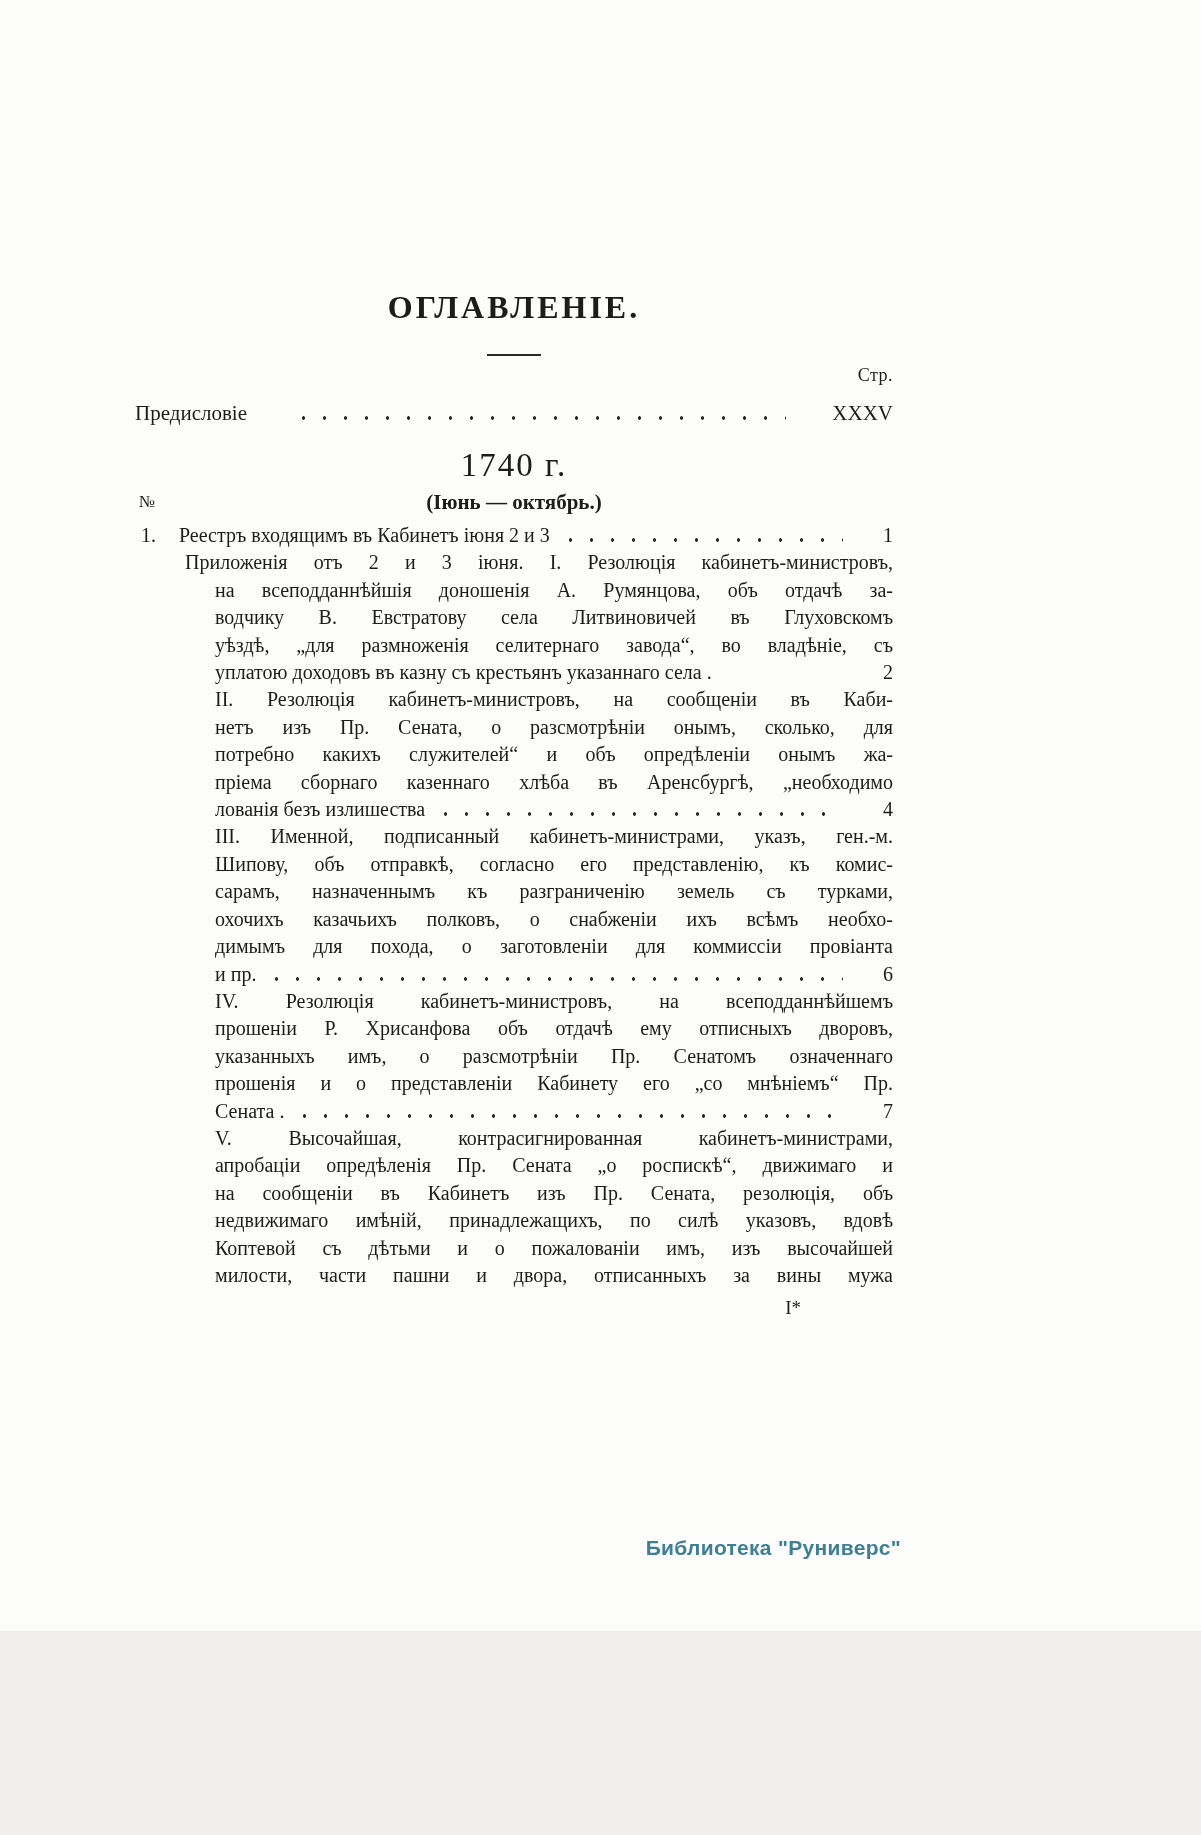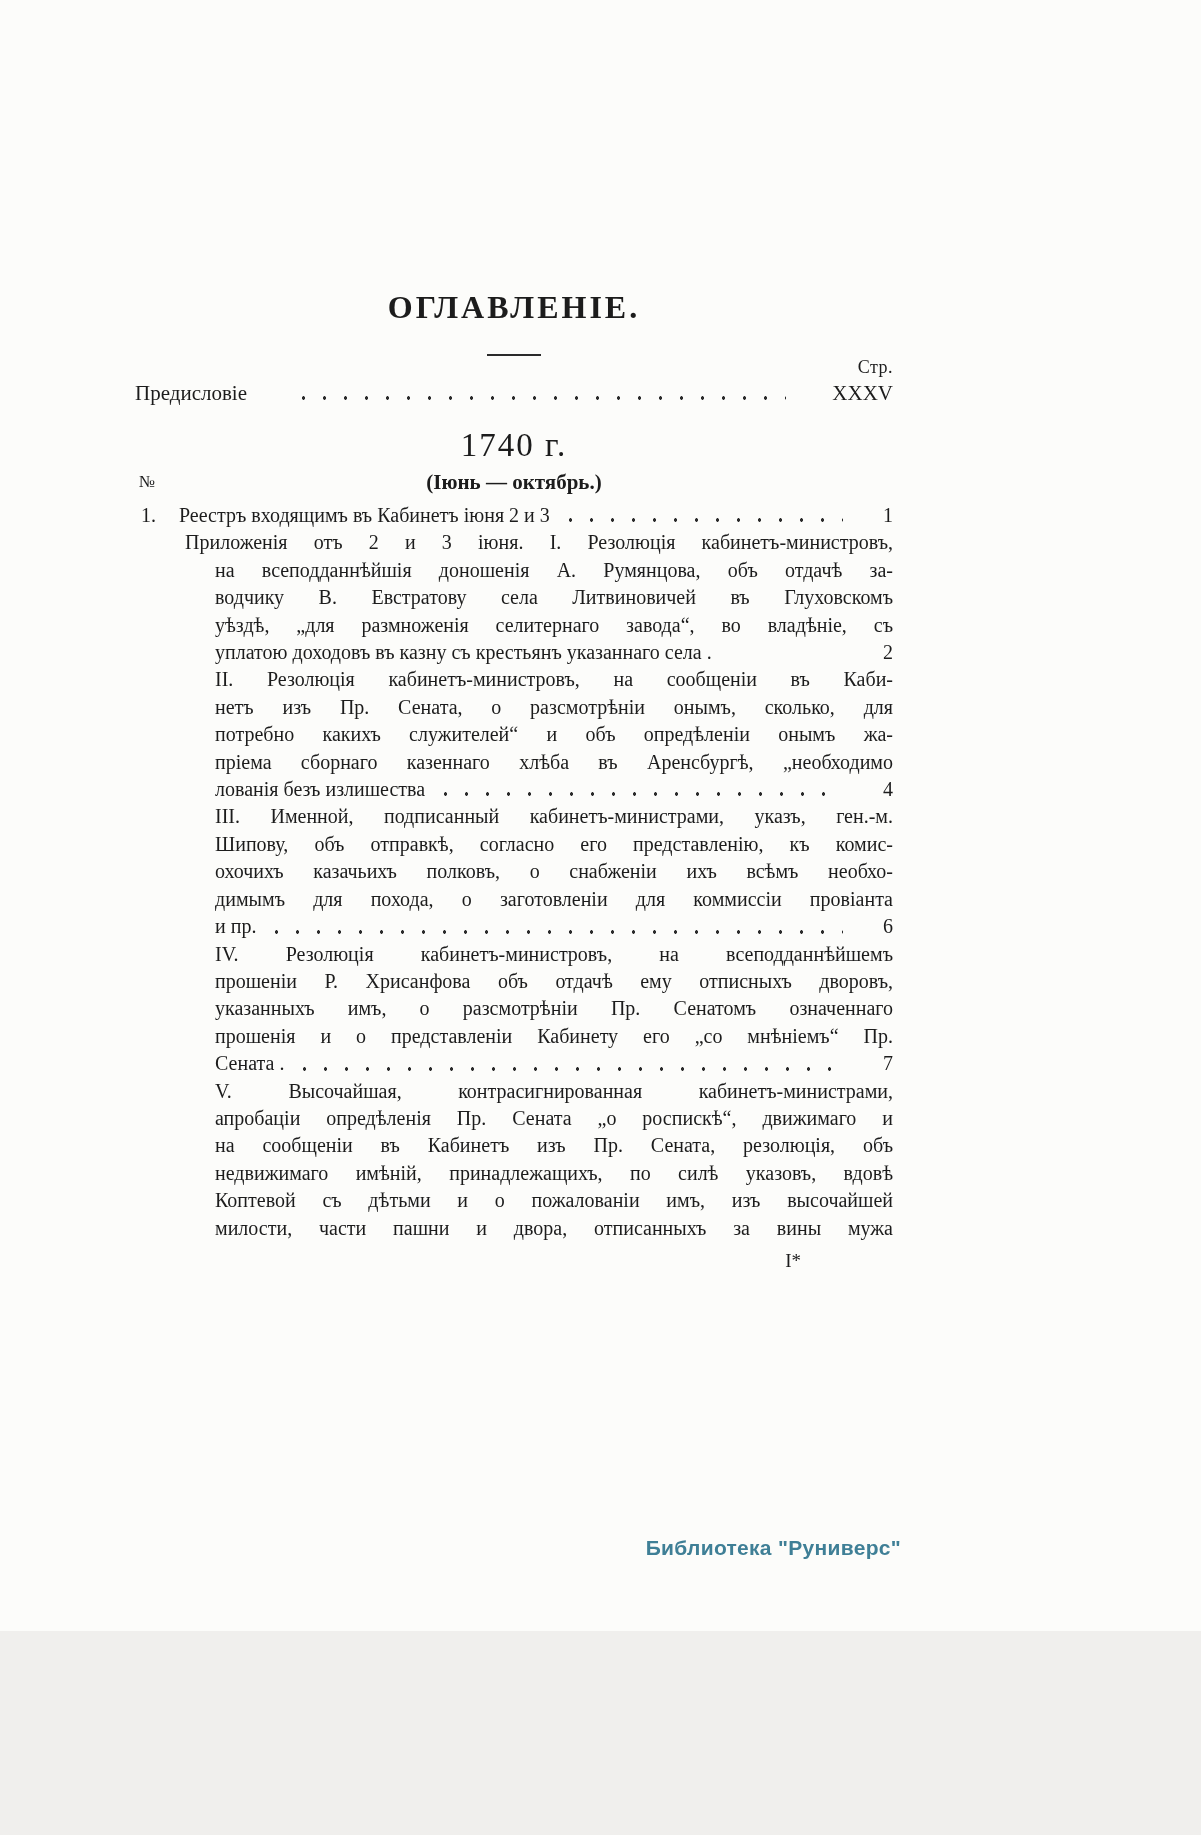--- a/index.html
+++ b/index.html
@@ -38,30 +38,30 @@
     height: 0;
     border: 0;
     border-top: 2.5px solid #2a2a2a;
     margin: 28px auto 0 auto;
   }
 
   .page-col-label {
     text-align: right;
     font-size: 18px;
     line-height: 22px;
-    margin-top: 0;
+    margin-top: 8px;
     letter-spacing: 0.5px;
   }
 
   .preface-row {
     display: flex;
     align-items: baseline;
     font-size: 21px;
     line-height: 30px;
-    margin-top: 0;
+    margin-top: 12px;
     gap: 36px;
   }
   .preface-label { flex: none; }
 
   .year-heading {
     text-align: center;
     font-weight: 400;
     font-size: 33px;
     letter-spacing: 2px;
     line-height: 30px;
@@ -235,20 +235,25 @@
     <span class="line-text j">III. Именной, подписанный кабинетъ-министрами, указъ, ген.-м.</span>
 
   </div>
         <div class="toc-line ind2">
 
     <span class="line-text j">Шипову, объ отправкѣ, согласно его представленію, къ комис-</span>
 
   </div>
         <div class="toc-line ind2">
 
+    <span class="line-text j">сарамъ, назначеннымъ къ разграниченію земель съ турками,</span>
+
+  </div>
+        <div class="toc-line ind2">
+
     <span class="line-text j">охочихъ казачьихъ полковъ, о снабженіи ихъ всѣмъ необхо-</span>
 
   </div>
         <div class="toc-line ind2">
 
     <span class="line-text j">димымъ для похода, о заготовленіи для коммиссіи провіанта</span>
 
   </div>
         <div class="toc-line ind2">
 

